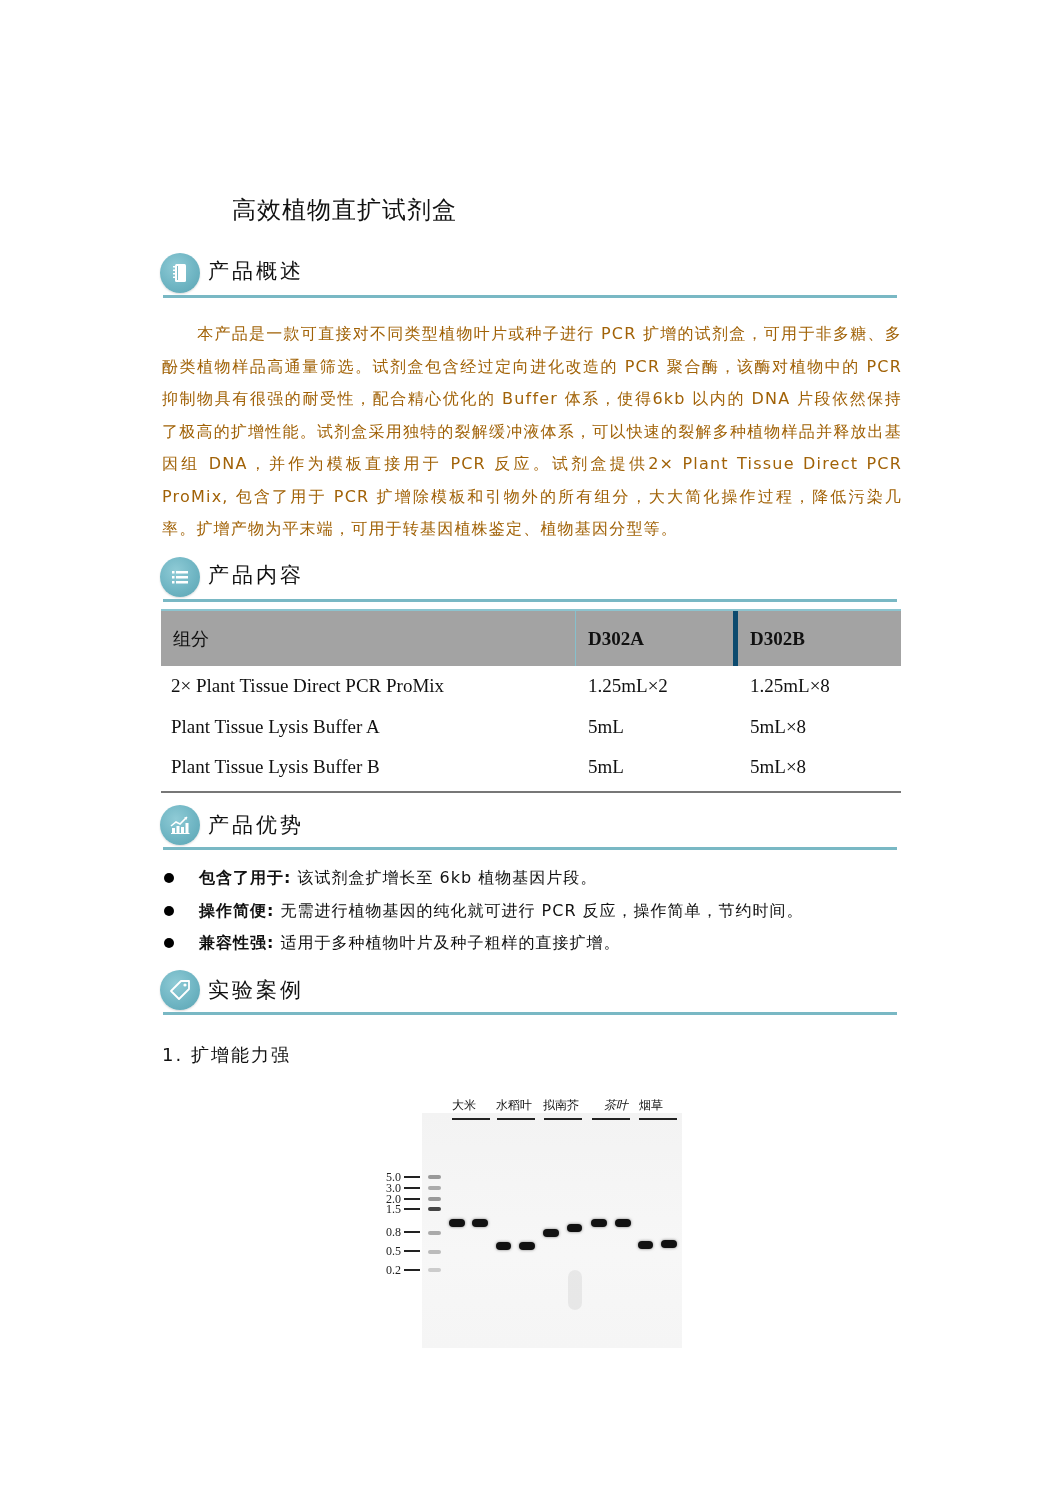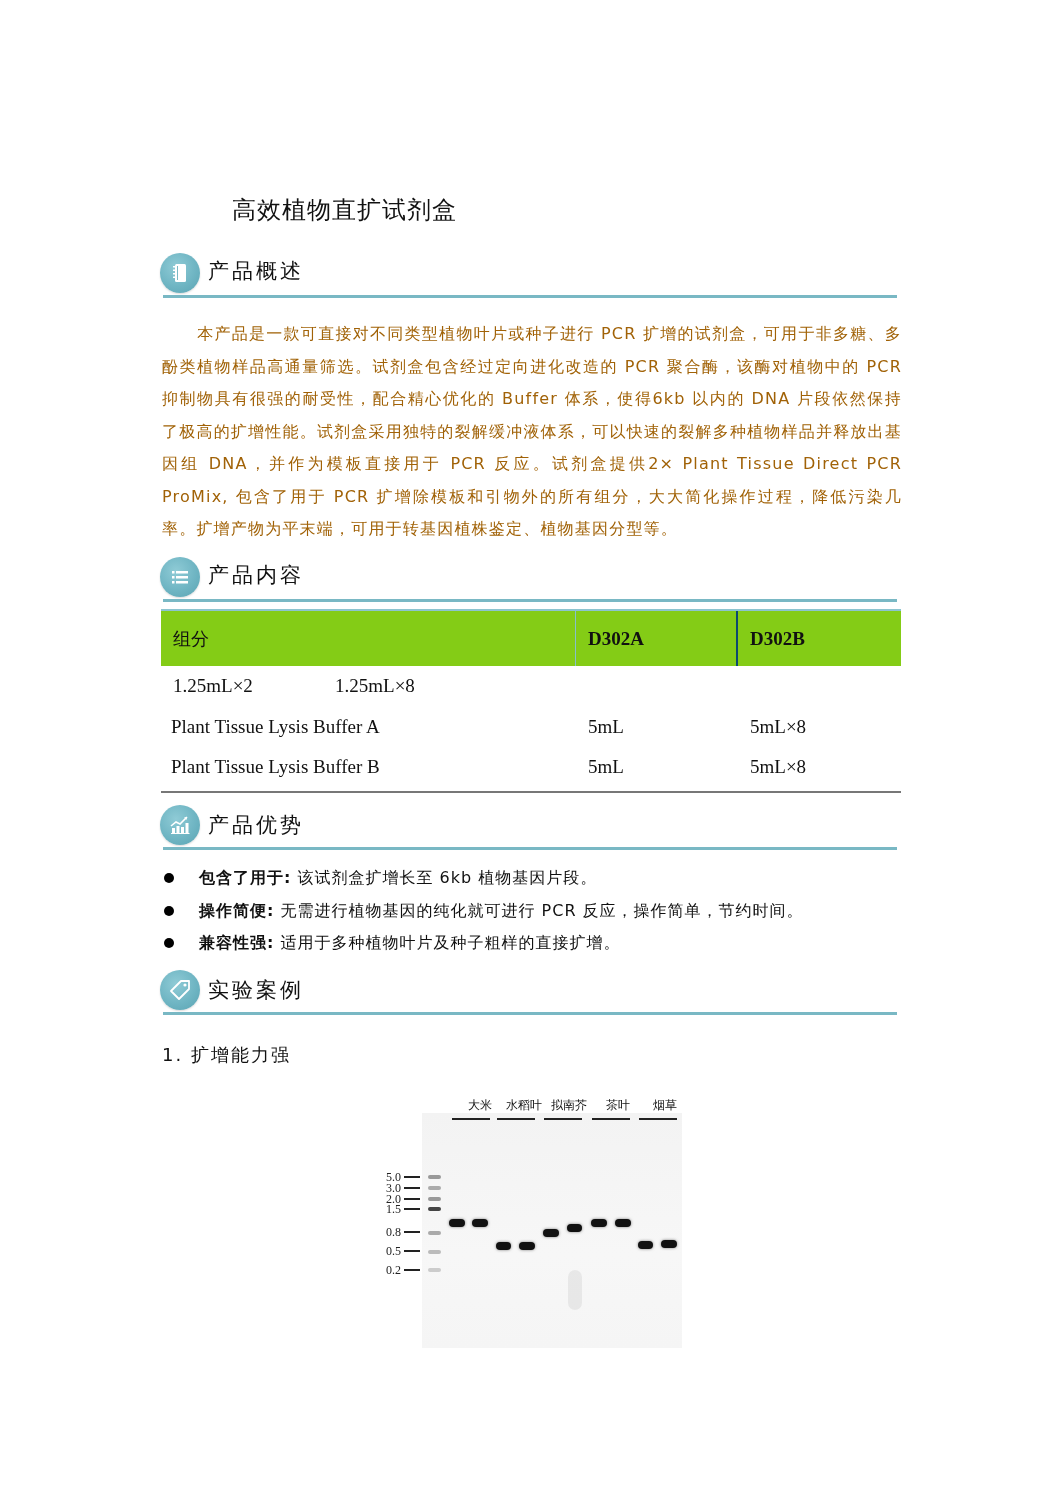--- a/index.html
+++ b/index.html
@@ -20,24 +20,24 @@
   .sec-head .label { position: absolute; left: 48px; top: 4px; font-family: "DejaVu Sans", sans-serif;
                      font-size: 21px; color: #111; letter-spacing: 3px; }
   .sec-head .rule { position: absolute; left: 3px; right: 0; top: 42px; height: 3px; background: #79b8c4; }
 
   .para { position: absolute; left: 162px; width: 740px; font-family: "DejaVu Sans", sans-serif;
           font-size: 16px; line-height: 32.5px; color: #a16207; text-align: justify; letter-spacing: 1.2px; }
   .para p { margin: 0; text-indent: 2.2em; }
 
   .table { position: absolute; left: 161px; top: 609px; width: 740px; border-collapse: collapse;
            font-family: "Liberation Serif", serif; font-size: 19px; }
-  .table .thead { display: flex; height: 55px; background: #84cc16; border-top: 2px solid #8cc4cf; }
+  .table .thead { display: flex; height: 55px; background: #a3a3a3; border-top: 2px solid #8cc4cf; }
   .table .thead div { display: flex; align-items: center; padding-left: 12px; box-sizing: border-box; }
   .table .thead .c1 { width: 415px; font-family: "DejaVu Sans", sans-serif; font-size: 18px; border-right: 1px solid #86c0cc; }
-  .table .thead .c2 { width: 162px; font-weight: bold; border-right: 2px solid #0c4a6e; }
+  .table .thead .c2 { width: 162px; font-weight: bold; border-right: 5px solid #0c4a6e; }
   .table .thead .c3 { width: 163px; font-weight: bold; }
   .table .row { display: flex; height: 40.5px; align-items: center; }
   .table .row div { padding-left: 10px; box-sizing: border-box; }
   .table .row .c1 { width: 415px; }
   .table .row .c2 { width: 162px; padding-left: 12px; }
   .table .row .c3 { width: 163px; padding-left: 12px; }
   .table .bottom-rule { height: 2px; background: #777; margin-top: 3px; }
 
   .bullets { position: absolute; left: 162px; top: 862px; width: 740px; font-family: "DejaVu Sans", sans-serif;
              font-size: 16px; color: #111; letter-spacing: 1px; }
@@ -45,21 +45,21 @@
   .bullet .dot { position: absolute; left: 2px; top: 11px; width: 10px; height: 10px; border-radius: 50%; background: #000; }
   .bullet .term { font-weight: bold; }
 
   .case-label { position: absolute; left: 162px; top: 1043px; font-family: "DejaVu Sans", sans-serif;
                 font-size: 18px; color: #111; letter-spacing: 2px; }
 
   .gel-wrap { position: absolute; left: 380px; top: 1095px; width: 320px; height: 255px; }
   .gel { position: absolute; left: 42px; top: 18px; width: 260px; height: 235px;
          background: linear-gradient(180deg, #f3f3f3 0%, #f7f7f7 60%, #f5f5f5 100%); }
   .lane-label { position: absolute; top: 2px; font-family: "DejaVu Sans", sans-serif; font-size: 12px; color: #111;
-                text-align: right; }
+                text-align: left; }
   .lane-underline { position: absolute; top: 23px; height: 1.5px; background: #222; }
   .marker-label { position: absolute; left: 6px; font-family: "Liberation Serif", serif; font-size: 12px; color: #222;
                   line-height: 12px; }
   .marker-tick { position: absolute; left: 24px; width: 16px; height: 1.5px; background: #222; }
   .ladder-band { position: absolute; left: 48px; width: 13px; height: 4px; border-radius: 2px; }
   .band { position: absolute; height: 8px; border-radius: 4px; background: #111;
           box-shadow: 0 0 3px rgba(0,0,0,0.5); }
   .smear { position: absolute; width: 14px; height: 40px; border-radius: 7px; background: rgba(0,0,0,0.06); }
 </style>
 </head>
@@ -103,20 +103,21 @@
     <div class="rule"></div>
   </div>
 
   <div class="table">
     <div class="thead">
       <div class="c1">组分</div>
       <div class="c2">D302A</div>
       <div class="c3">D302B</div>
     </div>
     <div class="row">
+      <div class="c1">2×  Plant Tissue Direct PCR ProMix</div>
       <div class="c2">1.25mL×2</div>
       <div class="c3">1.25mL×8</div>
     </div>
     <div class="row">
       <div class="c1">Plant Tissue Lysis Buffer A</div>
       <div class="c2">5mL</div>
       <div class="c3">5mL×8</div>
     </div>
     <div class="row">
       <div class="c1">Plant Tissue Lysis Buffer B</div>
@@ -172,21 +173,21 @@
 
   <div class="gel-wrap">
     <div class="gel"></div>
 
     <div class="lane-label" style="left:72px;width:40px;">大米</div>
     <div class="lane-underline" style="left:72px;width:38px;"></div>
     <div class="lane-label" style="left:116px;width:46px;">水稻叶</div>
     <div class="lane-underline" style="left:117px;width:38px;"></div>
     <div class="lane-label" style="left:163px;width:44px;">拟南芥</div>
     <div class="lane-underline" style="left:164px;width:38px;"></div>
-    <div class="lane-label" style="left:212px;width:38px;">茶叶</div>
+    <div class="lane-label" style="left:224px;width:38px;font-style:italic;">茶叶</div>
     <div class="lane-underline" style="left:212px;width:38px;"></div>
     <div class="lane-label" style="left:259px;width:38px;">烟草</div>
     <div class="lane-underline" style="left:259px;width:38px;"></div>
 
     <div class="marker-label" style="top:76px;">5.0</div>
     <div class="marker-tick" style="top:81px;"></div>
     <div class="marker-label" style="top:87px;">3.0</div>
     <div class="marker-tick" style="top:92px;"></div>
     <div class="marker-label" style="top:98px;">2.0</div>
     <div class="marker-tick" style="top:103px;"></div>

